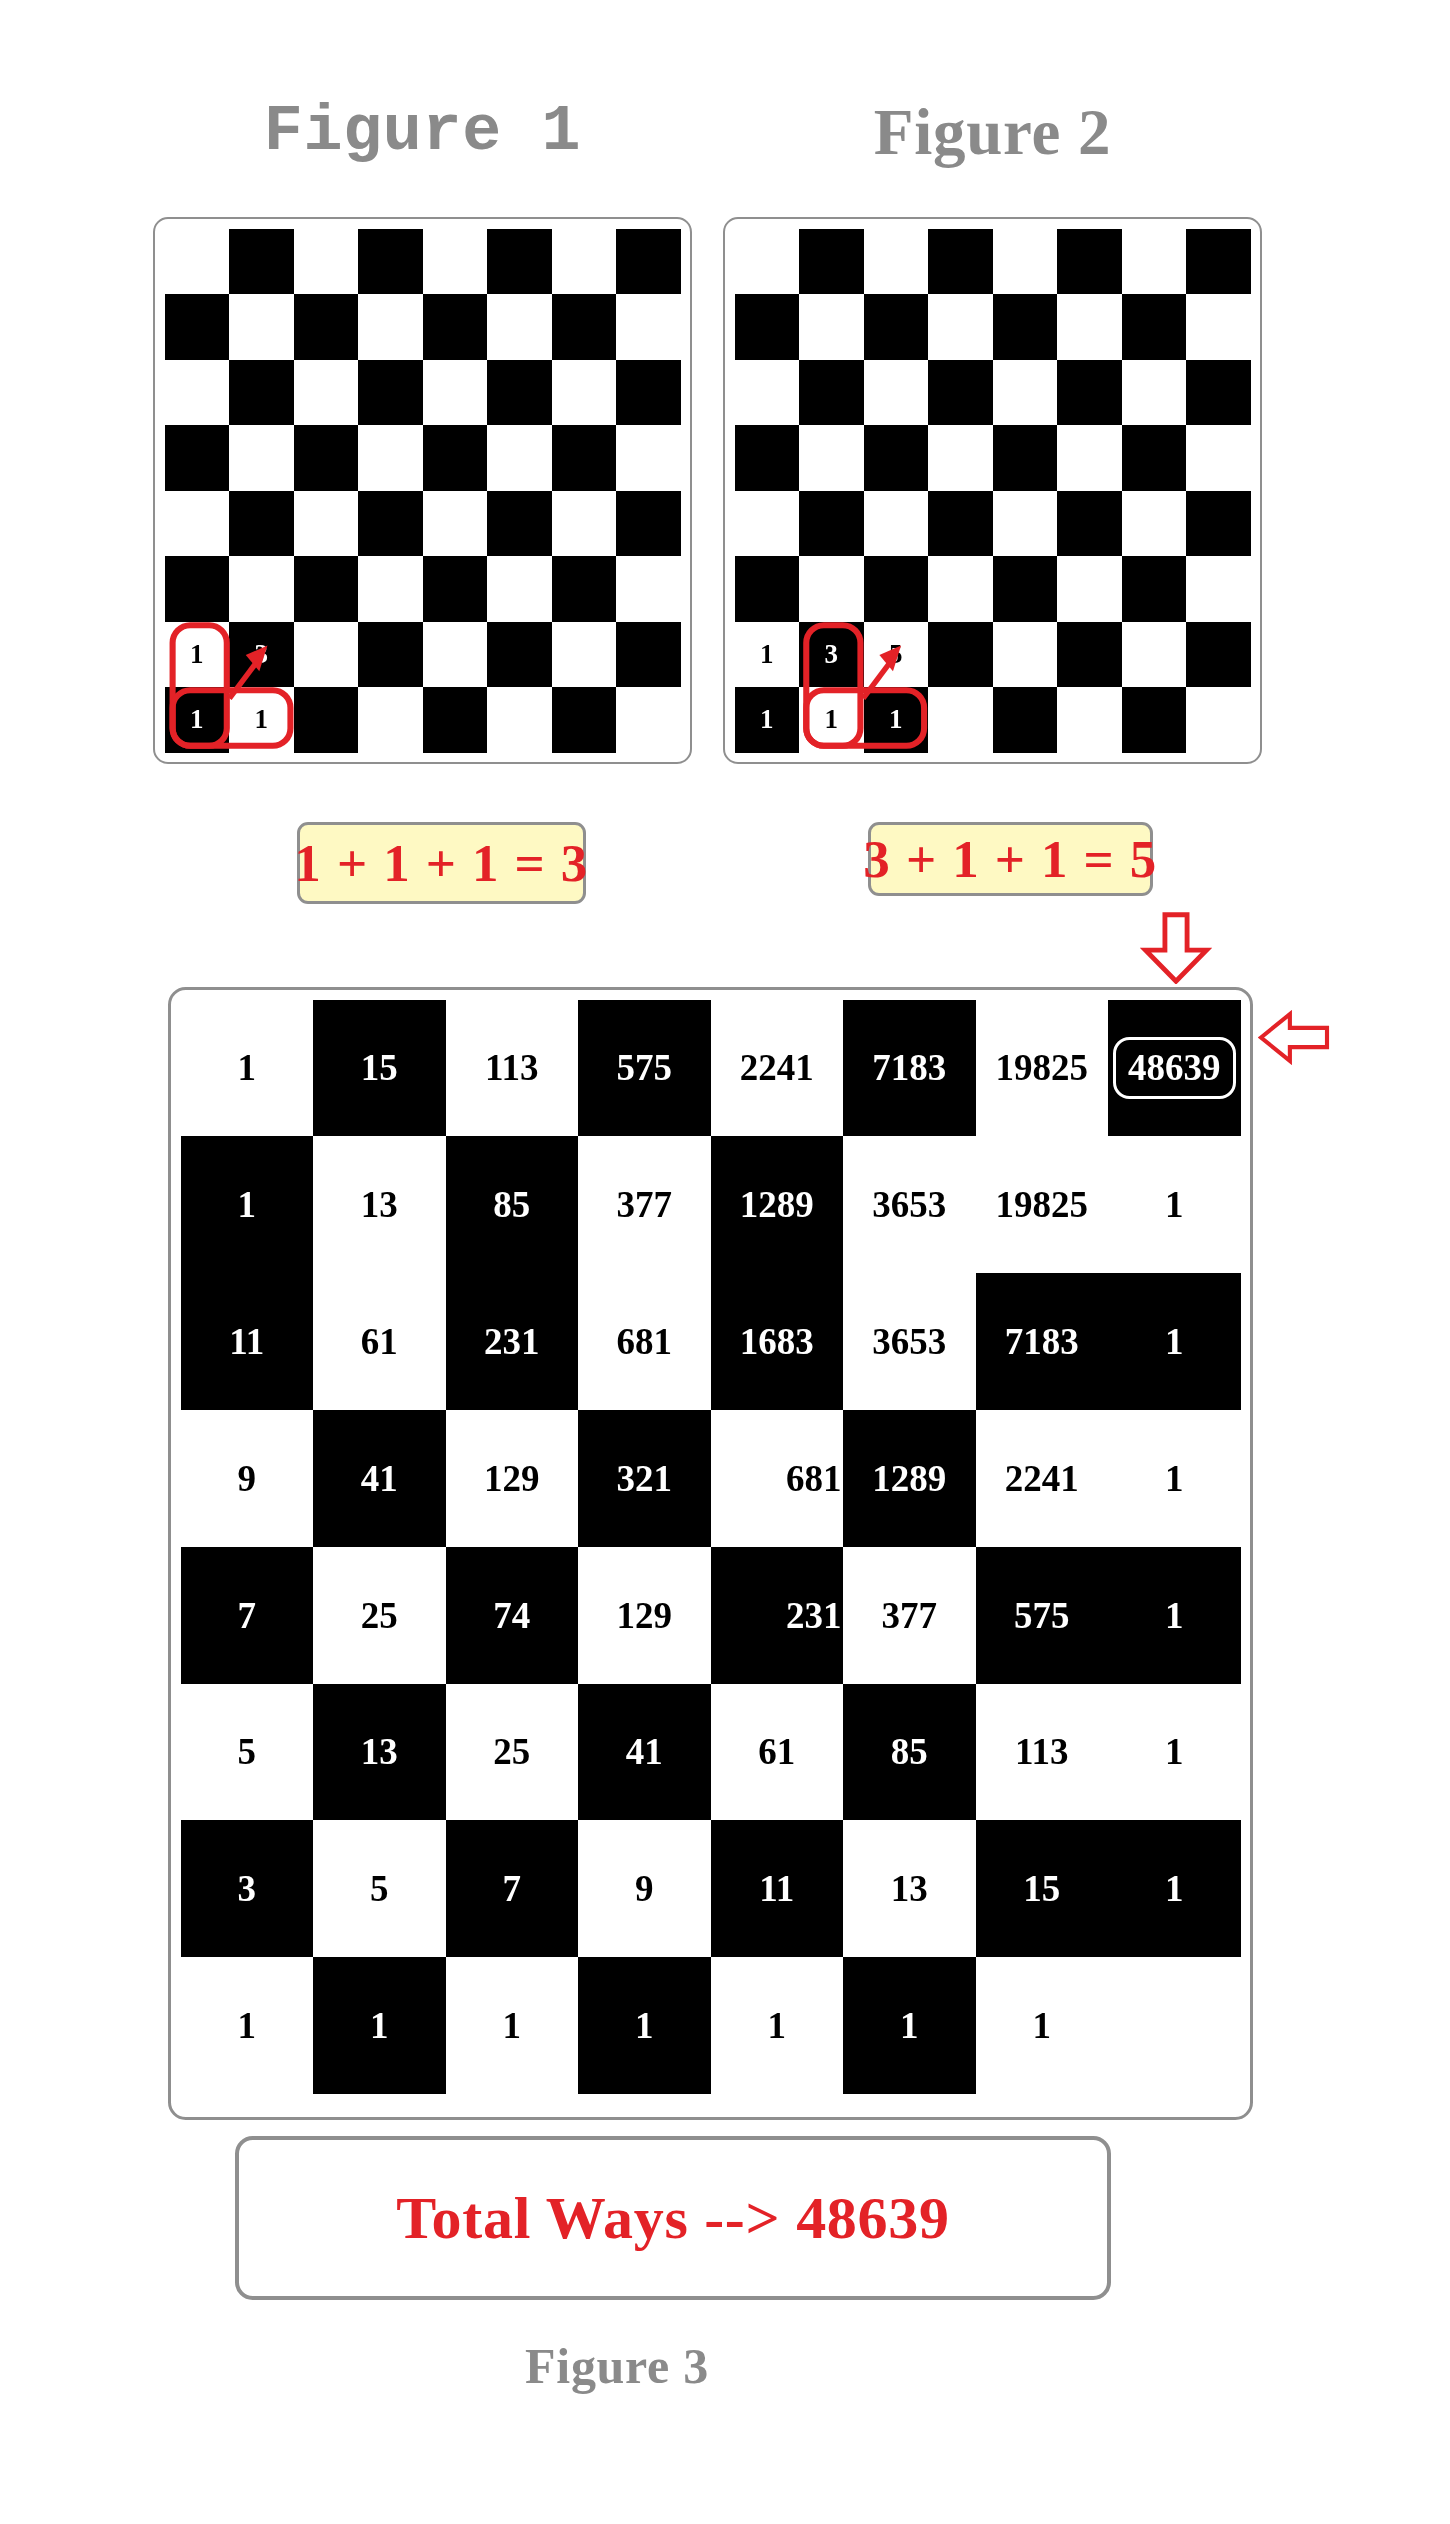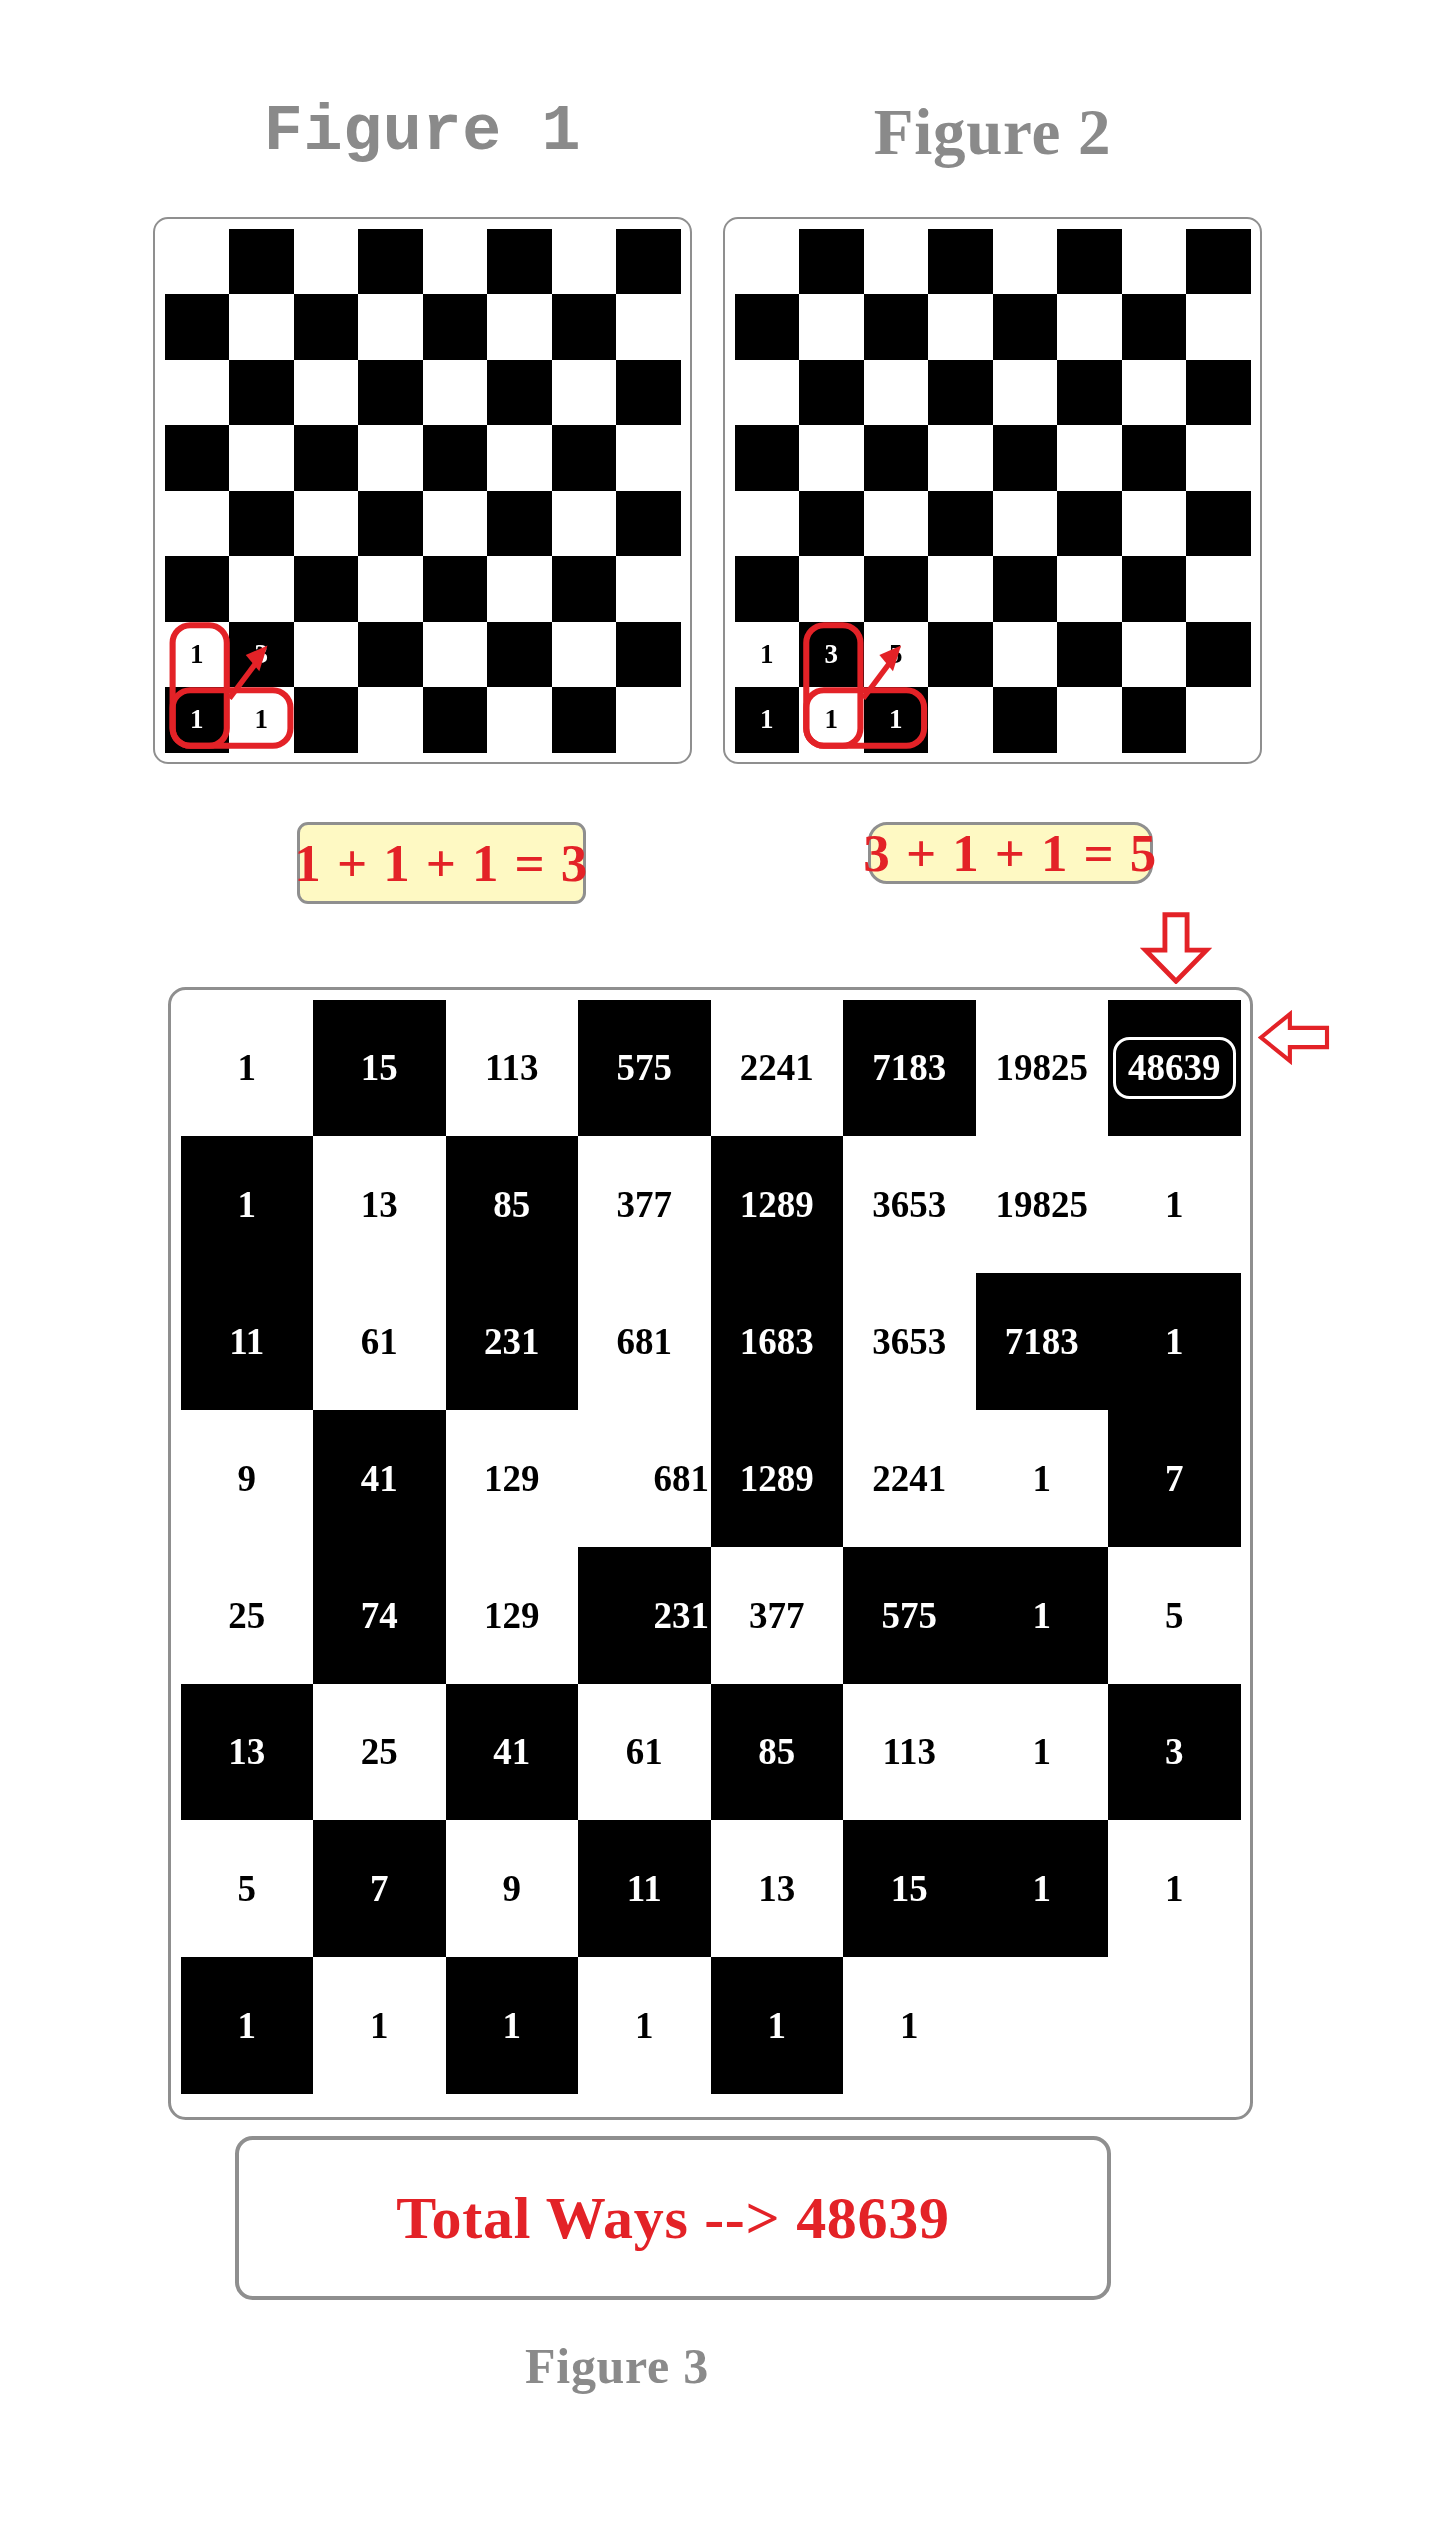--- a/index.html
+++ b/index.html
@@ -38,21 +38,21 @@
   .ring{border:3.4px solid #fff;border-radius:16.4px;padding:6.8px 12.3px;}
 
   .overlay{position:absolute;left:0;top:0;width:100%;height:100%;pointer-events:none;}
 
   .eq-box{
     position:absolute;border:3.4px solid var(--border-gray);border-radius:11px;background:#fef9c3;
     display:flex;align-items:center;justify-content:center;color:var(--red);
     font-weight:bold;font-size:53px;white-space:nowrap;box-sizing:border-box;letter-spacing:1.4px;
   }
   #eq1{left:297px;top:822px;width:289px;height:82px;}
-  #eq2{left:868px;top:822px;width:285px;height:62px;border-radius:19px;}
+  #eq2{left:868px;top:822px;width:285px;height:74px;}
 
   #down-arrow{position:absolute;left:1140px;top:912px;width:72px;height:72px;}
   #left-arrow{position:absolute;left:1258px;top:1010px;width:72px;height:55px;}
 
   .total-box{
     position:absolute;left:235px;top:2136px;width:876px;height:164px;
     border:4.1px solid var(--border-gray);border-radius:17.7px;background:#fff;
     display:flex;align-items:center;justify-content:center;
     color:var(--red);font-weight:bold;font-size:60px;box-sizing:border-box;letter-spacing:0.7px;
   }
@@ -322,20 +322,23 @@
         </div>
         <div class="cell w">
           <span>9</span>
         </div>
         <div class="cell b">
           <span>41</span>
         </div>
         <div class="cell w">
           <span>129</span>
         </div>
+        <div class="cell b">
+          <span>321</span>
+        </div>
         <div class="cell w right">
           <span>681</span>
         </div>
         <div class="cell b">
           <span>1289</span>
         </div>
         <div class="cell w">
           <span>2241</span>
         </div>
         <div class="cell w">

